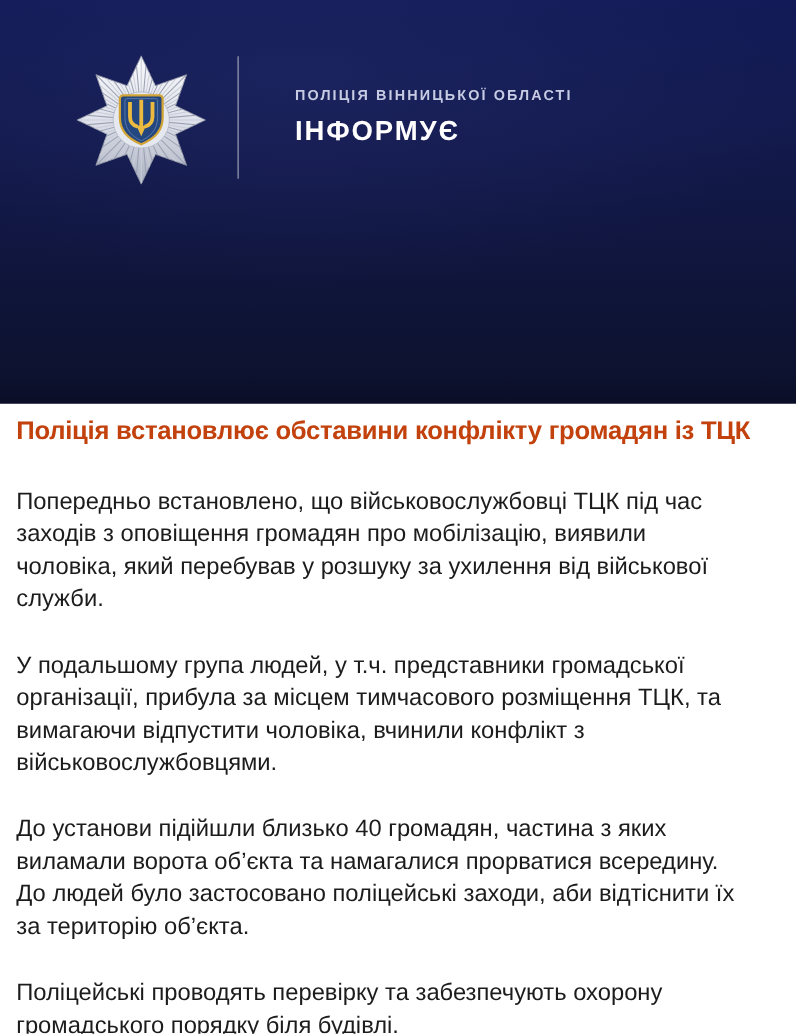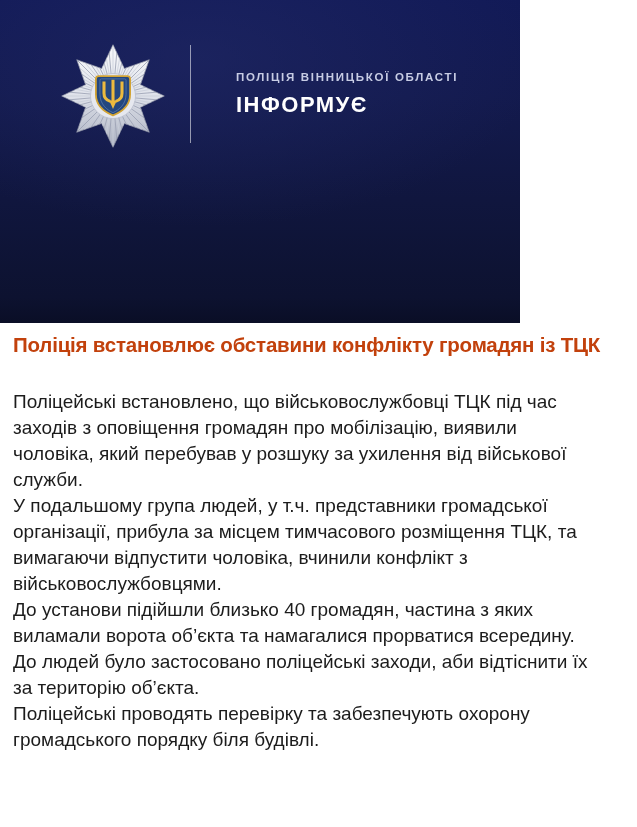--- a/index.html
+++ b/index.html
@@ -6,21 +6,21 @@
   html,body { background:#ffffff; }
   body {
     width:637px; height:827px; overflow:hidden;
     font-family:"Liberation Sans", sans-serif;
     position:relative;
   }
 
   
   .banner {
     position:relative;
-    width:520px; height:323px;
+    width:637px; height:323px;
     background:
       radial-gradient(ellipse 120% 95% at 38% 18%, rgba(34,42,104,.55) 0%, rgba(34,42,104,0) 55%),
       linear-gradient(180deg, #121a57 0%, #131a4e 30%, #10163e 62%, #0d1230 92%, #0a0e26 100%);
   }
   .badge {
     position:absolute; left:59px; top:42px;
     width:108px; height:108px;
   }
   .badge svg { width:100%; height:100%; display:block; }
   .banner-divider {
@@ -48,20 +48,21 @@
     padding:8px 10px 0 13px;
     color:#1b1b1b;
   }
   .headline {
     font-size:20.5px; line-height:28px;
     font-weight:700; color:#c2410c;
     letter-spacing:-0.2px;
     white-space:pre-line;
   }
   .para {
+    margin-top:27px;
     font-size:19px; line-height:26px;
     font-weight:400; color:#1c1c1c;
     white-space:pre-line;
   }
   .para:first-of-type { margin-top:30px; }
 </style>
 </head>
 <body>
 
 <div class="banner">
@@ -173,21 +174,21 @@
   <div class="banner-divider"></div>
 
   <div class="banner-text">
     <div class="org-line">ПОЛІЦІЯ ВІННИЦЬКОЇ ОБЛАСТІ</div>
     <div class="banner-title">ІНФОРМУЄ</div>
   </div>
 </div>
 
 <div class="content">
   <h1 class="headline">Поліція встановлює обставини конфлікту громадян із ТЦК</h1>
-  <p class="para">Поліцейські встановлено, що військовослужбовці ТЦК під час
+  <p class="para">Попередньо встановлено, що військовослужбовці ТЦК під час
 заходів з оповіщення громадян про мобілізацію, виявили
 чоловіка, який перебував у розшуку за ухилення від військової
 служби.</p>
   <p class="para">У подальшому група людей, у т.ч. представники громадської
 організації, прибула за місцем тимчасового розміщення ТЦК, та
 вимагаючи відпустити чоловіка, вчинили конфлікт з
 військовослужбовцями.</p>
   <p class="para">До установи підійшли близько 40 громадян, частина з яких
 виламали ворота об’єкта та намагалися прорватися всередину.
 До людей було застосовано поліцейські заходи, аби відтіснити їх

